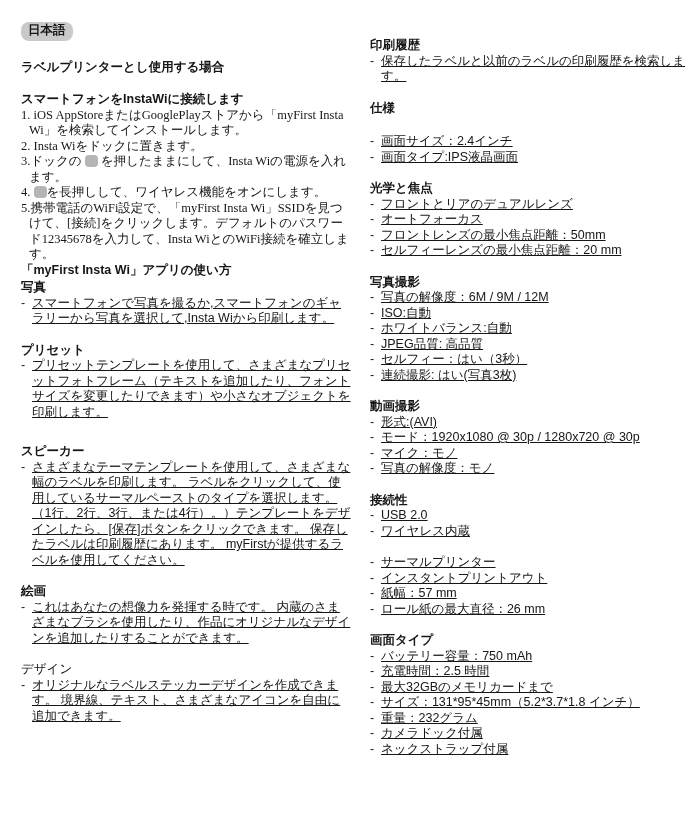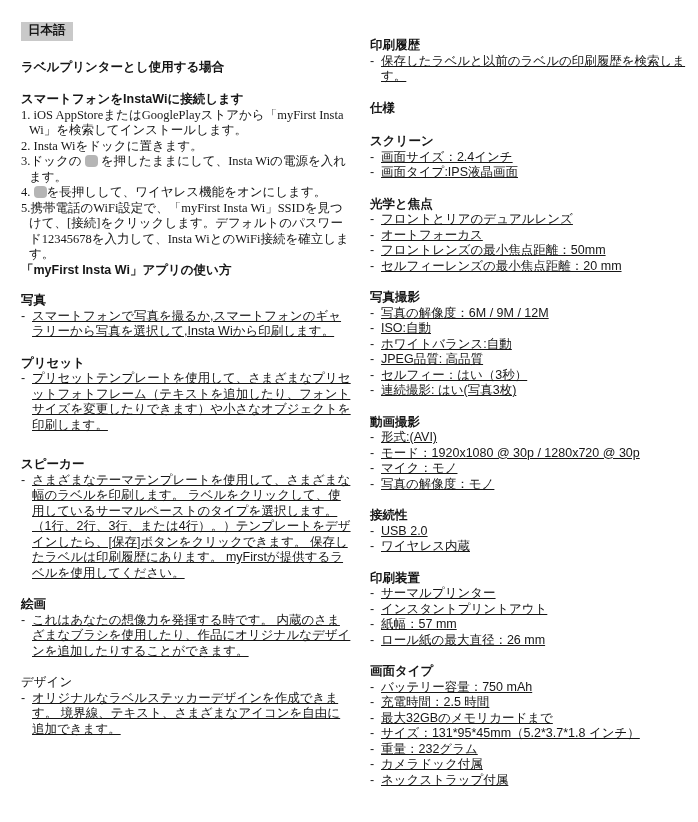--- a/index.html
+++ b/index.html
@@ -8,31 +8,31 @@
     font-family:"Liberation Sans","DejaVu Sans",sans-serif;
     font-size:12.5px;line-height:15.5px;color:#161616;
     -webkit-font-smoothing:antialiased;
   }
   .col{position:absolute;top:22px;}
   .col-left{left:21px;width:331px;}
   .col-right{left:370px;width:322px;}
   .h{font-weight:700;}
   .badge{
     display:inline-block;background:var(--badge-bg,#c9c9c9);
-    padding:1px 7px 2px 7px;font-weight:700;margin-bottom:19px;
+    padding:1px 7px 2px 7px;font-weight:700;margin-bottom:19px;border-radius:8px;
   }
   .doc-title{margin-bottom:17px;}
   .connect-heading{margin-bottom:0;}
   .steps{font-family:Liberation Serif, serif;}
   .step{padding-left:8px;text-indent:-8px;}
   .dock-btn{
     display:inline-block;width:13px;height:12px;border-radius:4px;
     background:var(--dock-btn,#b5b5b5);vertical-align:-2px;text-indent:0;
   }
-  .app-usage{margin-bottom:15px;}
+  .app-usage{margin-bottom:2px;}
   .sec{margin-bottom:16px;}
   .sec-gap-lg{margin-bottom:24px;}
   .bullet{display:flex;}
   .dash{flex:0 0 11px;width:11px;}
   .btxt{flex:1;text-decoration:underline;}
   .specs-title{margin-bottom:18px;}
   .first-right{margin-top:16px;}
 </style>
 </head>
 <body>
@@ -102,21 +102,20 @@
     <div class="h">印刷履歴</div>
     <div class="bullet">
         <span class="dash">-</span>
         <span class="btxt">保存したラベルと以前のラベルの印刷履歴を検索します。</span>
       </div>
   </div>
 
   <div class="h specs-title">仕様</div>
 
   <div class="sec">
-    <div class="h">スクリーン</div>
     <div class="bullet">
         <span class="dash">-</span>
         <span class="btxt">画面サイズ：2.4インチ</span>
       </div>
     <div class="bullet">
         <span class="dash">-</span>
         <span class="btxt">画面タイプ:IPS液晶画面</span>
       </div>
   </div>
 
@@ -194,21 +193,20 @@
         <span class="dash">-</span>
         <span class="btxt">USB 2.0</span>
       </div>
     <div class="bullet">
         <span class="dash">-</span>
         <span class="btxt">ワイヤレス内蔵</span>
       </div>
   </div>
 
   <div class="sec">
-    <div class="h">印刷装置</div>
     <div class="bullet">
         <span class="dash">-</span>
         <span class="btxt">サーマルプリンター</span>
       </div>
     <div class="bullet">
         <span class="dash">-</span>
         <span class="btxt">インスタントプリントアウト</span>
       </div>
     <div class="bullet">
         <span class="dash">-</span>

